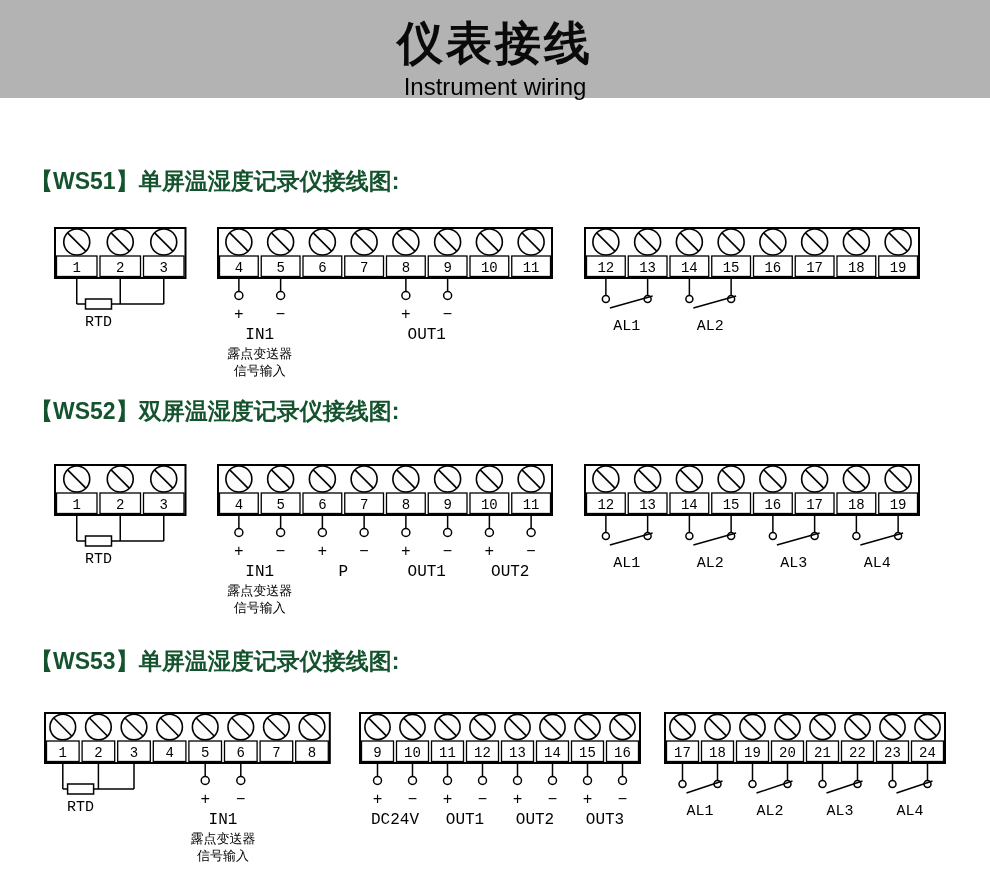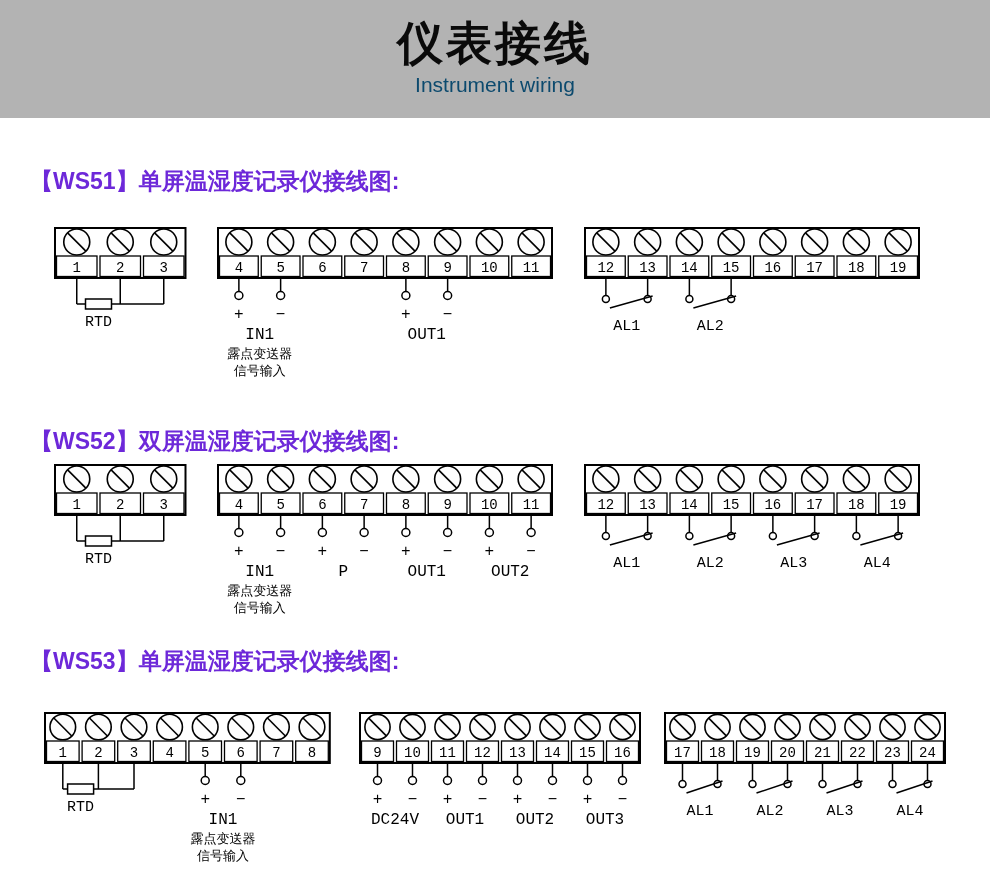--- a/index.html
+++ b/index.html
@@ -5,61 +5,61 @@
   html, body { margin: 0; padding: 0; }
   body {
     width: 990px; height: 879px;
     position: relative;
     background: #ffffff;
     font-family: "Liberation Sans", sans-serif;
     overflow: hidden;
   }
   .header {
     position: absolute; left: 0; top: 0;
-    width: 990px; height: 118px;
+    width: 990px; height: 98px;
     background: #b3b3b3;
     text-align: center;
     padding-top: 16px;
     box-sizing: border-box;
   }
   .header .title {
     font-size: 46px;
     font-weight: bold;
     color: #0a0a0a;
     letter-spacing: 3px;
     line-height: 54px;
     font-family: "Liberation Sans", sans-serif;
   }
   .header .subtitle {
-    font-size: 21px;
-    color: #0c4a6e;
+    font-size: 24px;
+    color: #000000;
     margin-top: 3px;
   }
   .section-title {
     position: absolute;
     font-size: 23px;
     font-weight: bold;
-    color: #6d28d9;
+    color: #14532d;
     white-space: nowrap;
     font-family: "Liberation Sans", sans-serif;
   }
   svg#diagram {
     position: absolute; left: 0; top: 0;
   }
 </style>
 </head>
 <body style="background: rgb(255, 255, 255);">
 
 <div class="header" style="background: rgb(179, 179, 179);">
   <div class="title">仪表接线</div>
   <div class="subtitle">Instrument wiring</div>
 </div>
 
 <div class="section-title" style="left:30px; top:166px;">【WS51】单屏温湿度记录仪接线图:</div>
-<div class="section-title" style="left:30px; top:426px;text-align:right;">【WS52】双屏温湿度记录仪接线图:</div>
+<div class="section-title" style="left:30px; top:396px;text-align:right;">【WS52】双屏温湿度记录仪接线图:</div>
 <div class="section-title" style="left:30px; top:646px;">【WS53】单屏温湿度记录仪接线图:</div>
 
 <svg id="diagram" width="990" height="879" viewBox="0 0 990 879">
     <g>
       <g>
         <rect x="55" y="228" width="130.5" height="50" fill="#ffffff" stroke="#000000" stroke-width="2"></rect>
         <circle cx="76.75" cy="242" r="13" fill="#fdfdfd" stroke="#000000" stroke-width="1.6"></circle>
         <line x1="67.65" y1="232.9" x2="85.85" y2="251.1" stroke="#000000" stroke-width="1.6"></line>
         <rect x="56.5" y="256" width="40.5" height="20.5" fill="#ffffff" stroke="#000000" stroke-width="1.3"></rect>
         <text x="76.75" y="271.5" text-anchor="middle" font-size="14" font-family="&quot;Liberation Mono&quot;,&quot;DejaVu Sans Mono&quot;,monospace" fill="#000000">1</text>

